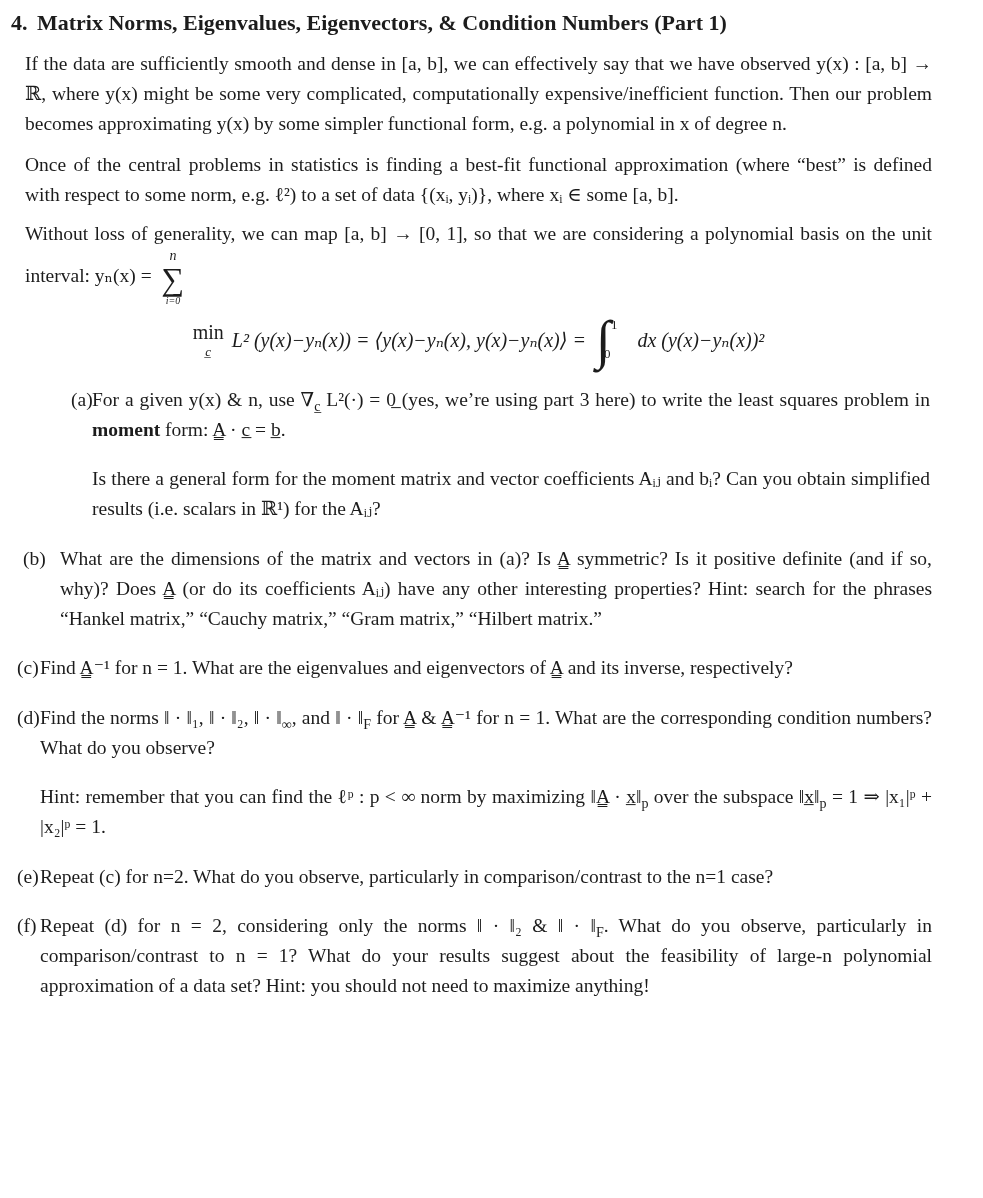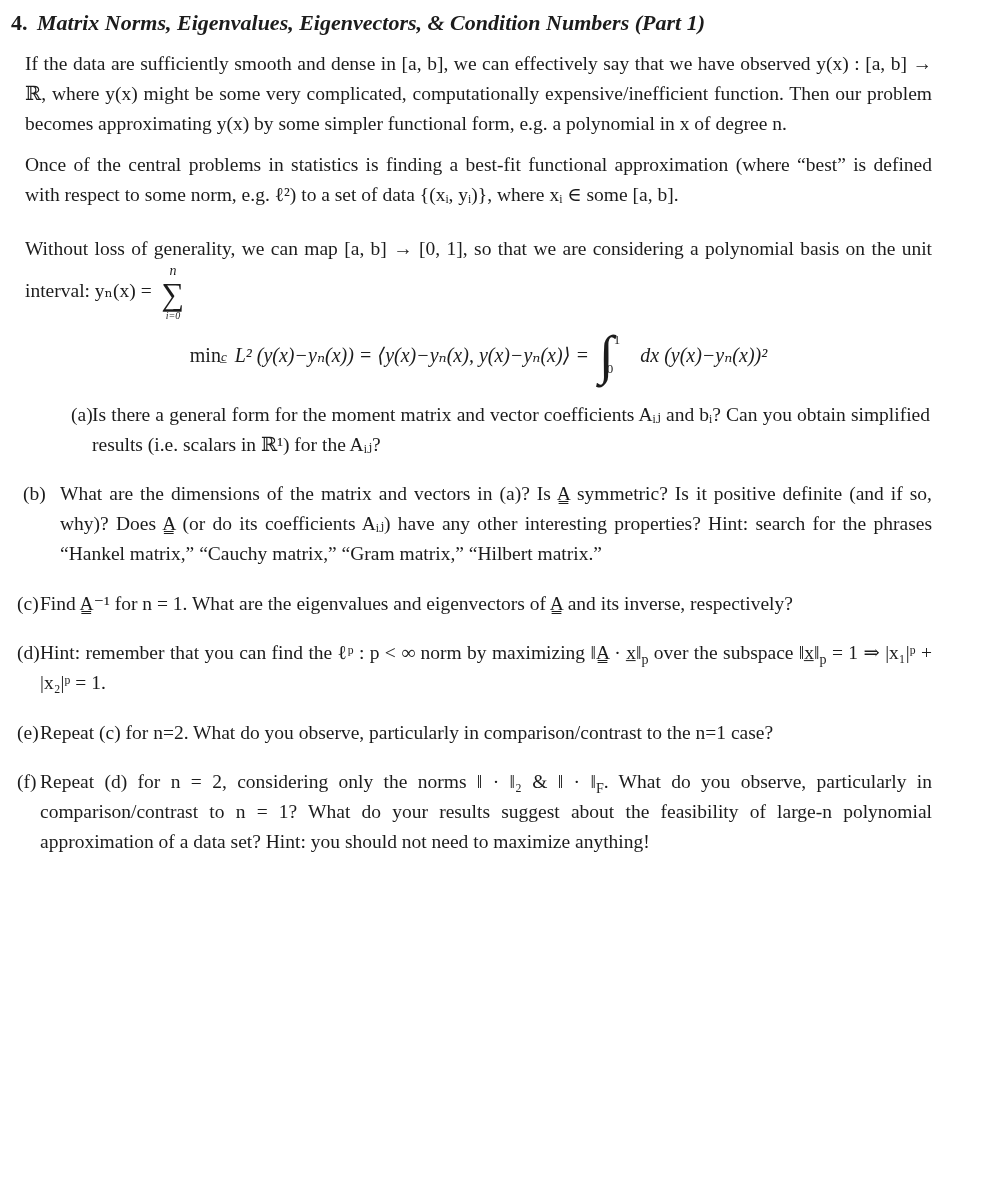--- a/index.html
+++ b/index.html
@@ -3,32 +3,32 @@
 <meta charset="utf-8">
 <style>
   html,body{margin:0;padding:0;}
   body{
     width:983px;height:1198px;overflow:hidden;background:#ffffff;color:#1c1c1c;
     font-family:"Liberation Serif","DejaVu Serif",serif;
   }
   .page{position:relative;width:983px;height:1198px;box-sizing:border-box;padding-top:8px;}
   .title-row{display:flex;margin-left:11px;font-size:22px;font-weight:bold;line-height:30px;}
   .title-num{width:26px;flex:0 0 auto;}
-  .title-text{margin:0;font-size:22px;font-weight:bold;line-height:30px;display:inline;font-style:italic;}
+  .title-text{margin:0;font-size:22px;font-weight:bold;line-height:30px;display:inline;}
   .para{margin:11px 51px 0 25px;font-size:19.5px;line-height:30px;text-align:justify;}
-  .para.tightish{margin-top:24px;}
+  .para.tightish{margin-top:9px;}
   
   .bigop{display:inline-flex;flex-direction:column;align-items:center;vertical-align:middle;margin:0 5px;line-height:1;}
   .bigop-top{font-size:14px;font-style:italic;line-height:1;}
   .bigop-sym{font-size:32px;line-height:1.02;}
   .bigop-bot{font-size:10px;font-style:italic;line-height:1;}
   
   .equation{margin:10px 51px 0 25px;display:flex;align-items:center;justify-content:center;
     font-size:20px;font-style:italic;}
-  .minop{display:inline-flex;align-items:center;margin-right:8px;}
+  .minop{display:inline-flex;flex-direction:column;align-items:center;margin-right:8px;}
   .min-word{font-style:normal;line-height:1;}
   .min-sub{font-size:13px;line-height:1;margin-top:3px;}
   .eq-mid{white-space:nowrap;}
   .intop{display:inline-flex;align-items:stretch;margin:0 4px 0 10px;}
   .int-sign{font-style:normal;font-size:54px;line-height:0.92;}
   .int-limits{display:inline-flex;flex-direction:column;justify-content:space-between;font-size:13px;font-style:normal;padding:1px 0 3px 0;}
   .int-up{align-self:flex-start;}
   .int-lo{align-self:flex-start;margin-left:-7px;}
   .eq-rhs{white-space:nowrap;margin-left:16px;}
   
@@ -80,35 +80,37 @@
         <span class="int-lo">0</span>
       </span>
     </span>
     <span class="eq-rhs">dx (y(x)−yₙ(x))²</span>
   </div>
 
   <div class="items">
 
     <div class="item item-a">
       <span class="item-label">(a)</span>
+      <p class="item-body"><span>For a given y(x) &amp; n, use ∇</span><span class="seg-sub">c̲</span><span> L²(·) = 0̲ (yes, we’re using part 3 here) to write the least squares problem in </span><span class="seg-b">moment</span><span> form: A̳ · c̲ = b̲.</span></p>
       <p class="item-body"><span>Is there a general form for the moment matrix and vector coefficients Aᵢⱼ and bᵢ? Can you obtain simplified results (i.e. scalars in ℝ¹) for the Aᵢⱼ?</span></p>
     </div>
 
     <div class="item item-b">
       <span class="item-label">(b)</span>
       <p class="item-body"><span>What are the dimensions of the matrix and vectors in (a)? Is A̳ symmetric? Is it positive definite (and if so, why)? Does A̳ (or do its coefficients Aᵢⱼ) have any other interesting properties? Hint: search for the phrases “Hankel matrix,” “Cauchy matrix,” “Gram matrix,” “Hilbert matrix.”</span></p>
     </div>
 
     <div class="item item-cf">
       <span class="item-label">(c)</span>
       <p class="item-body"><span>Find A̳⁻¹ for n = 1.  What are the eigenvalues and eigenvectors of A̳ and its inverse, respectively?</span></p>
     </div>
 
     <div class="item item-cf">
       <span class="item-label">(d)</span>
+      <p class="item-body"><span>Find the norms ‖ · ‖₁, ‖ · ‖₂, ‖ · ‖</span><span class="seg-sub">∞</span><span>, and ‖ · ‖</span><span class="seg-sub">F</span><span> for A̳ &amp; A̳⁻¹ for n = 1. What are the corresponding condition numbers? What do you observe?</span></p>
       <p class="item-body"><span>Hint: remember that you can find the ℓᵖ : p &lt; ∞ norm by maximizing ‖A̳ · x̲‖</span><span class="seg-sub">p</span><span> over the subspace ‖x̲‖</span><span class="seg-sub">p</span><span> = 1 ⇒ |x₁|ᵖ + |x₂|ᵖ = 1.</span></p>
     </div>
 
     <div class="item item-cf">
       <span class="item-label">(e)</span>
       <p class="item-body"><span>Repeat (c) for n=2. What do you observe, particularly in comparison/contrast to the n=1 case?</span></p>
     </div>
 
     <div class="item item-cf">
       <span class="item-label">(f)</span>

